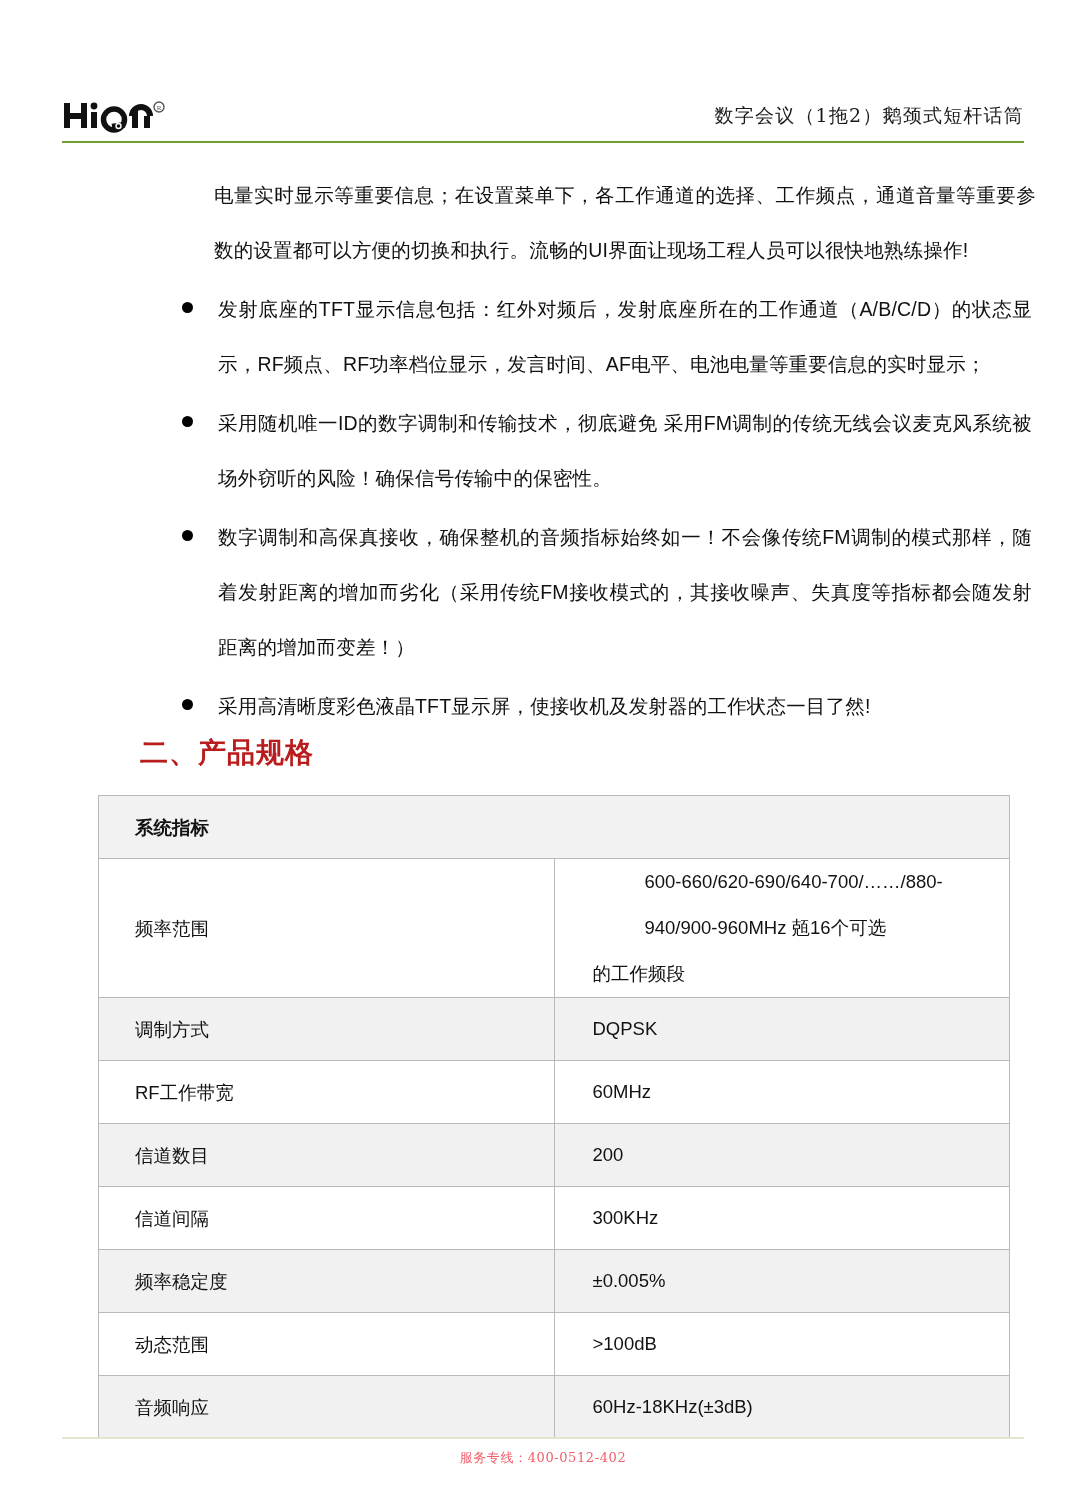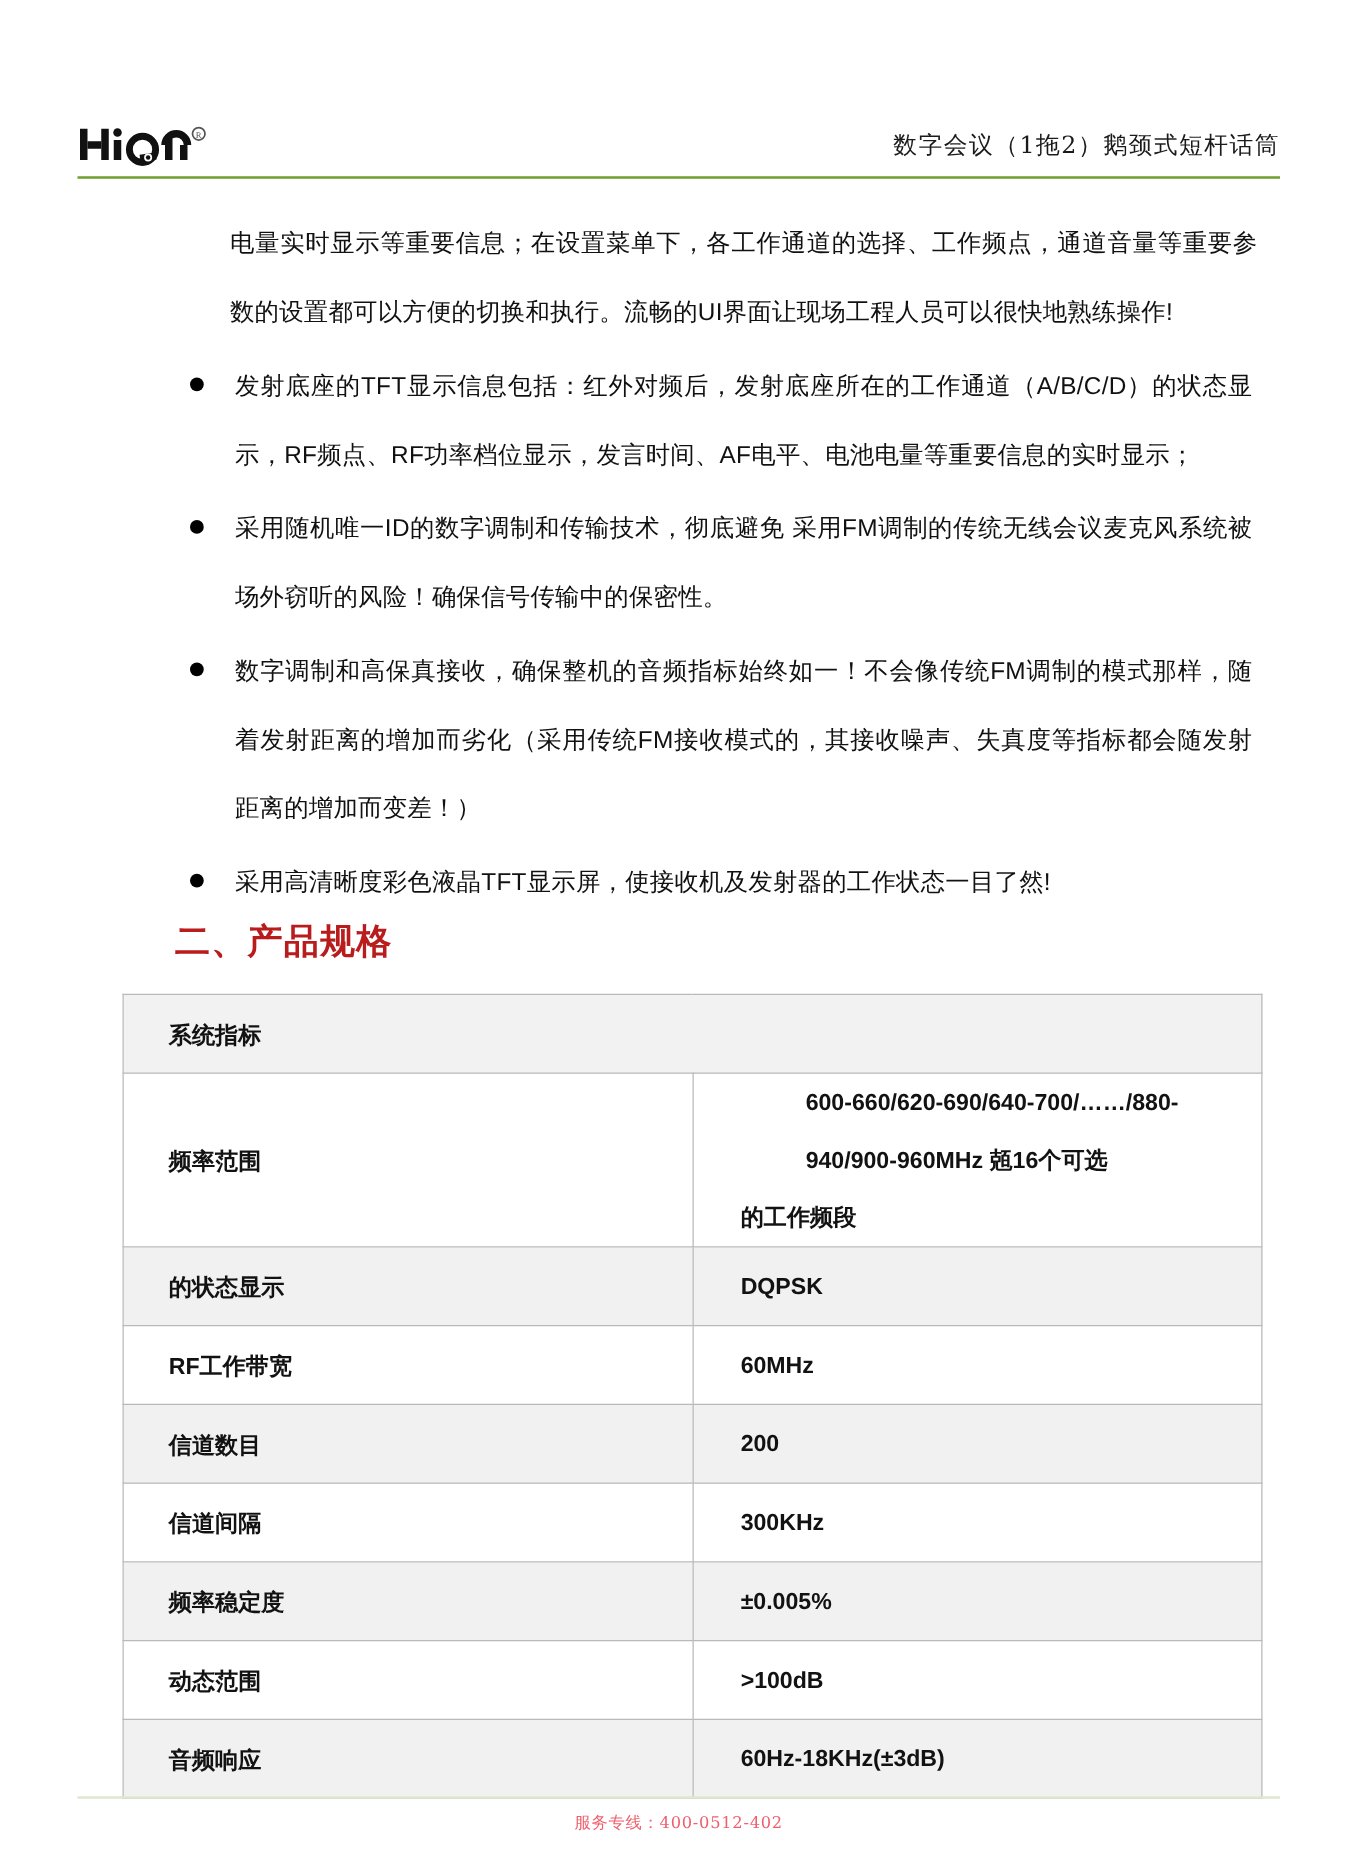--- a/index.html
+++ b/index.html
@@ -52,21 +52,21 @@
     left: 62px;
     top: 141px;
     width: 962px;
     height: 0;
     border-top: 2px solid #6f9e31;
   }
 
   
   .content {
     position: absolute;
-    left: 50px;
+    left: 80px;
     top: 168px;
     width: 962px;
   }
   .para {
     font-size: 19.5px;
     line-height: 55px;
     color: #111111;
     margin: 0;
     text-align: justify;
     letter-spacing: 0.2px;
@@ -135,21 +135,21 @@
 
   tr.shade td { background: #f1f1f1; }
   tr.plain td  { background: #ffffff; }
 
   .cell-inner {
     padding-left: 36px;
     padding-right: 12px;
   }
   td.col-value .cell-inner { padding-left: 38px; }
 
-  tr.data-row td { height: 62px; font-weight: bold; }
+  tr.data-row td { height: 62px; }
   tr.tall-row td { height: 92px; }
 
   .freq-line1 {
     display: block;
     padding-left: 52px;
     line-height: 46px;
   }
   .freq-line2 {
     display: block;
     line-height: 46px;
@@ -253,21 +253,21 @@
           <td class="col-value">
             <div class="cell-inner">
               <span class="freq-line1">600-660/620-690/640-700/……/880-940/900-960MHz 兡16个可选</span>
               <span class="freq-line2">的工作频段</span>
             </div>
           </td>
         </tr>
 
         <tr class="data-row shade">
           <td class="col-label">
-            <div class="cell-inner">的状态显示</div>
+            <div class="cell-inner">调制方式</div>
           </td>
           <td class="col-value">
             <div class="cell-inner">DQPSK</div>
           </td>
         </tr>
 
         <tr class="data-row plain">
           <td class="col-label">
             <div class="cell-inner">RF工作带宽</div>
           </td>

